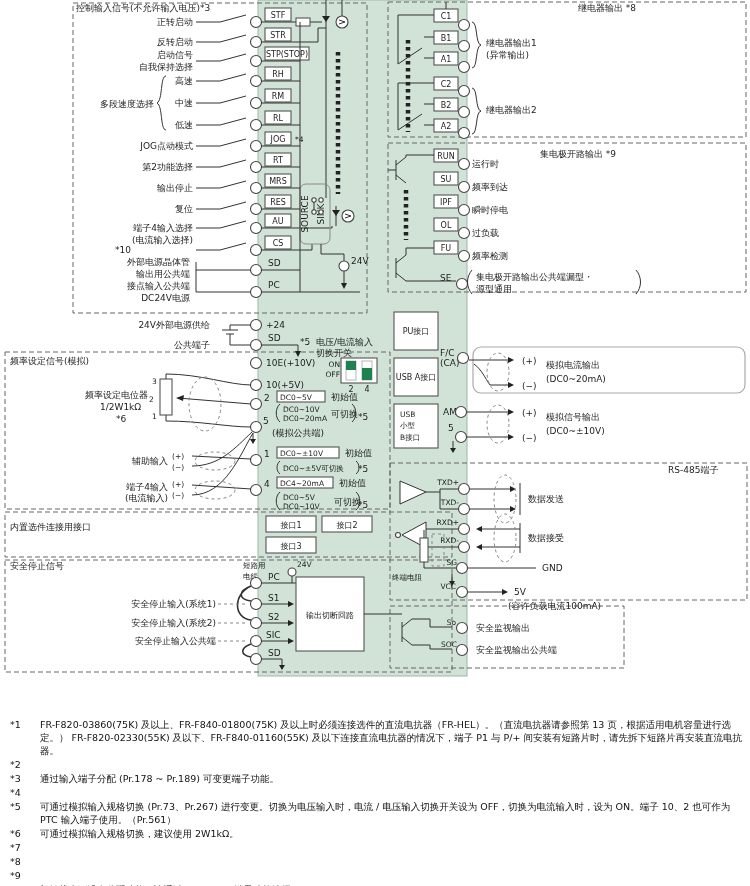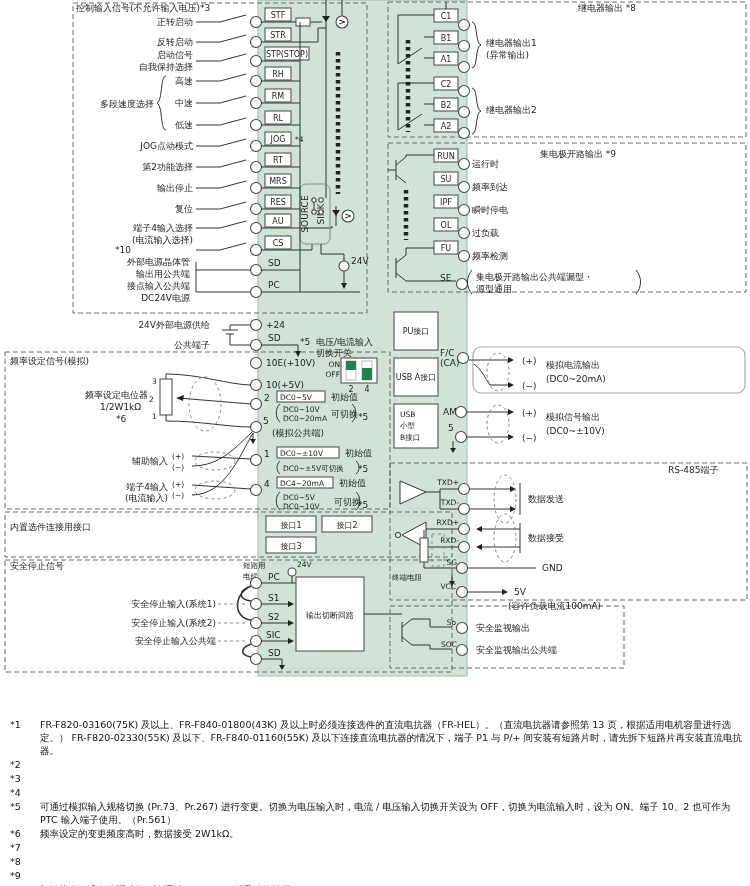--- a/index.html
+++ b/index.html
@@ -452,38 +452,39 @@
     <text x="476" y="631">安全监视输出</text>
     <text x="476" y="653">安全监视输出公共端</text>
   </g>
 
 </svg>
 
 
 <div id="footnotes">
   <div class="fn">
         <span class="m">*1</span>
-        <span>FR-F820-03160(75K) 及以上、FR-F840-01800(43K) 及以上时必须连接选件的直流电抗器（FR-HEL）。（直流电抗器请参照第 13 页，根据适用电机容量进行选定。） FR-F820-02330(55K) 及以下、FR-F840-01160(55K) 及以下连接直流电抗器的情况下，端子 P1 与 P/+ 间安装有短路片时，请先拆下短路片再安装直流电抗器。</span>
+        <span>FR-F820-03860(75K) 及以上、FR-F840-01800(75K) 及以上时必须连接选件的直流电抗器（FR-HEL）。（直流电抗器请参照第 13 页，根据适用电机容量进行选定。） FR-F820-02330(55K) 及以下、FR-F840-01160(55K) 及以下连接直流电抗器的情况下，端子 P1 与 P/+ 间安装有短路片时，请先拆下短路片再安装直流电抗器。</span>
       </div>
   <div class="fn">
         <span class="m">*2</span>
       </div>
   <div class="fn">
         <span class="m">*3</span>
+        <span>通过输入端子分配 (Pr.178 ~ Pr.189) 可变更端子功能。</span>
       </div>
   <div class="fn">
         <span class="m">*4</span>
       </div>
   <div class="fn">
         <span class="m">*5</span>
         <span>可通过模拟输入规格切换 (Pr.73、Pr.267) 进行变更。切换为电压输入时，电流 / 电压输入切换开关设为 OFF，切换为电流输入时，设为 ON。端子 10、2 也可作为 PTC 输入端子使用。（Pr.561）</span>
       </div>
   <div class="fn">
         <span class="m">*6</span>
-        <span>频率设定的变更频度高时，数据接受 2W1kΩ。</span>
+        <span>可通过模拟输入规格切换，建议使用 2W1kΩ。</span>
       </div>
   <div class="fn">
         <span class="m">*7</span>
       </div>
   <div class="fn">
         <span class="m">*8</span>
       </div>
   <div class="fn">
         <span class="m">*9</span>
       </div>

